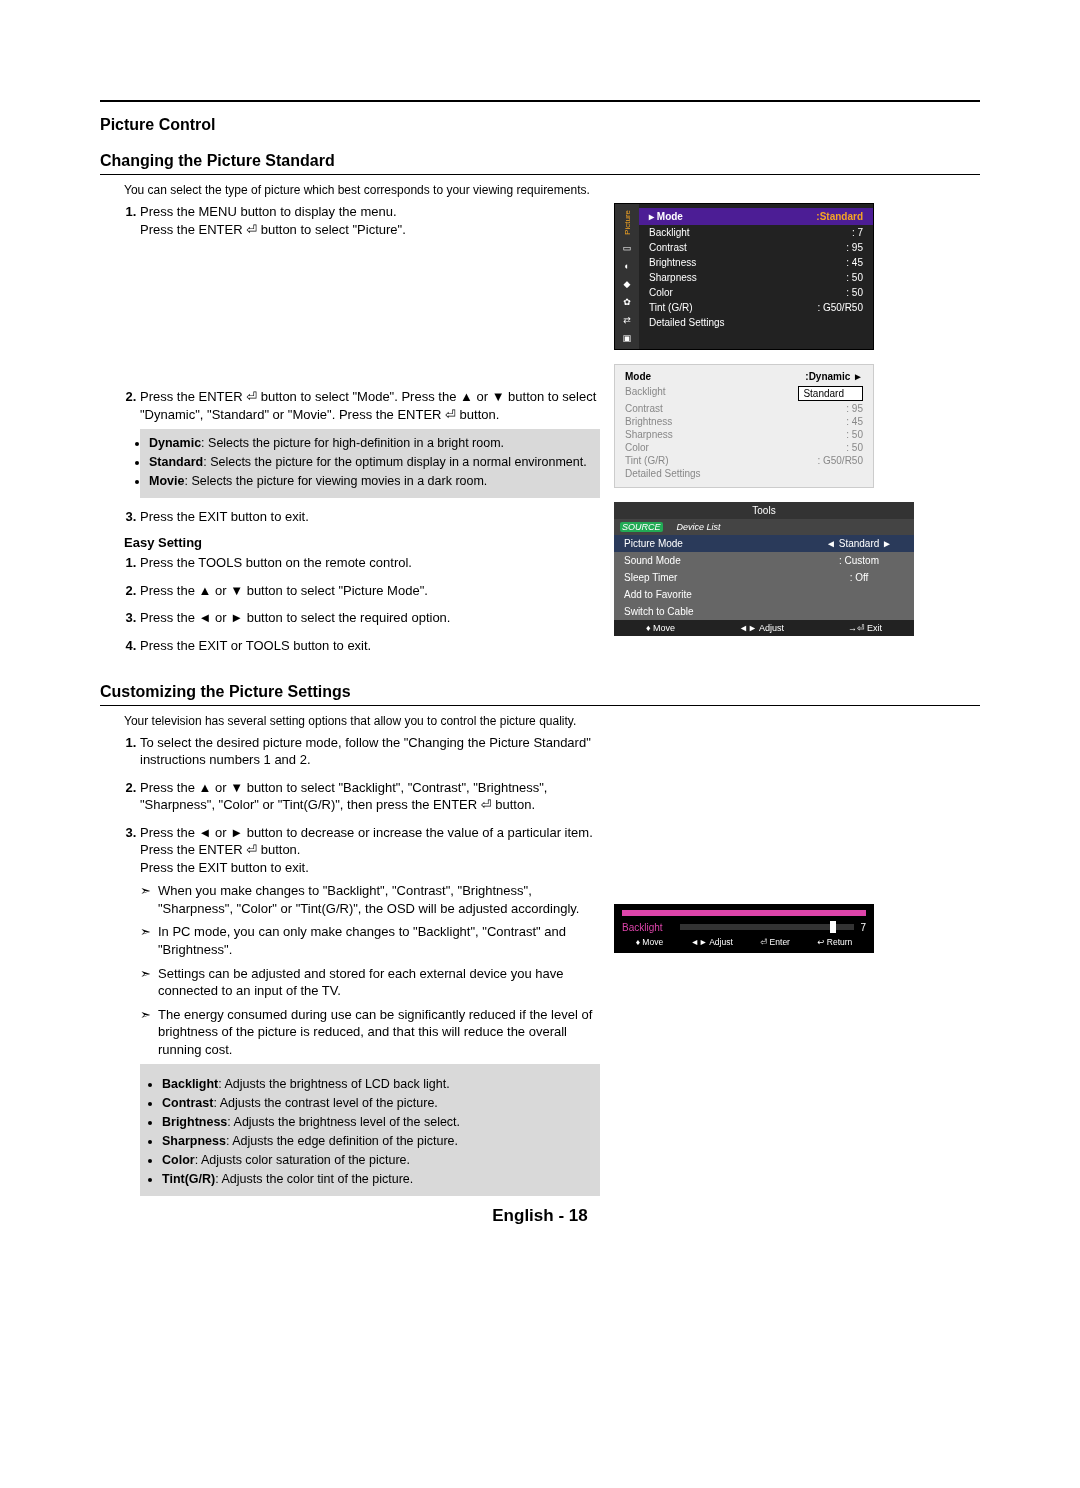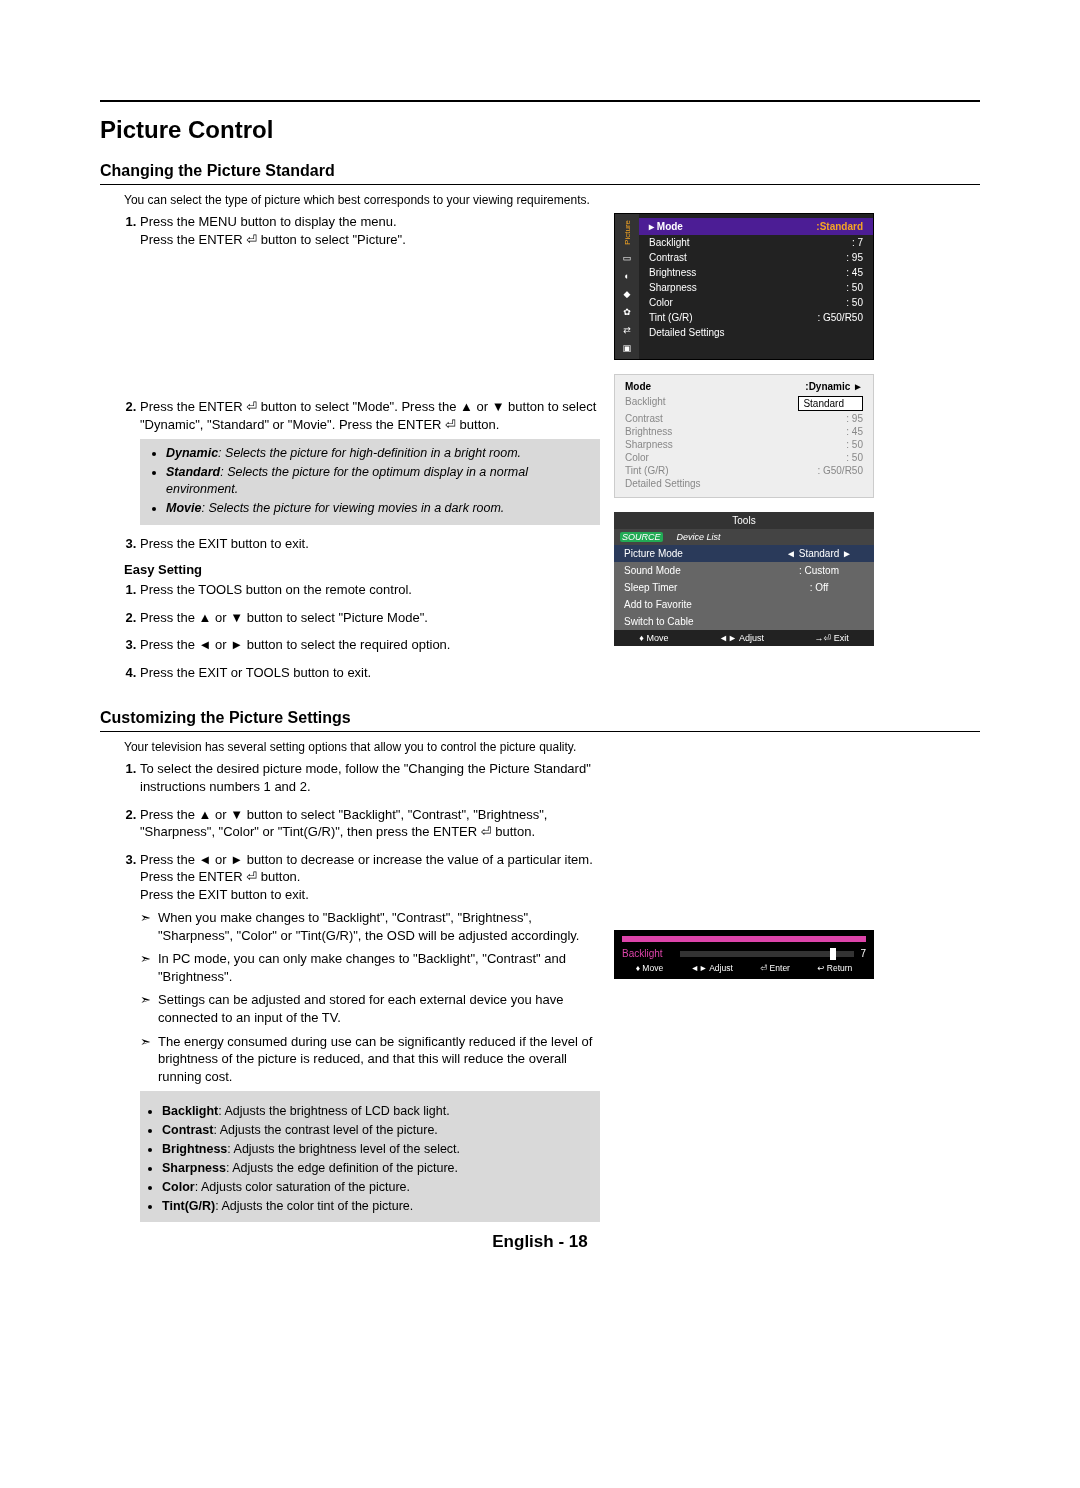--- a/index.html
+++ b/index.html
@@ -1,44 +1,44 @@
 <!DOCTYPE html>
 <html><head>
 <meta charset="utf-8">
 <style>
   * { box-sizing: border-box; margin: 0; padding: 0; }
   body { width: 1080px; height: 1488px; background: #fff; font-family: Arial, Helvetica, sans-serif; color: #000; padding: 100px 100px 40px 100px; position: relative; }
   .rule-top { border-top: 2px solid #000; margin-bottom: 8px; }
-  .section-title { font-size: 24px; font-weight: bold; margin-top: 14px; margin-bottom: 6px; }
+  .section-title { font-size: 16px; font-weight: bold; margin-top: 14px; margin-bottom: 6px; }
   .subsection-title { font-size: 16px; font-weight: bold; margin-top: 18px; margin-bottom: 4px; border-bottom: 1px solid #000; padding-bottom: 4px; }
   .intro { font-size: 12px; margin: 8px 0 6px 24px; }
   .body-row { display: flex; align-items: flex-start; gap: 14px; }
   .left-col { flex: 0 0 500px; font-size: 13px; }
   .right-col { flex: 0 0 300px; }
   ol.steps { list-style: decimal; margin-left: 40px; }
   ol.steps > li { margin-bottom: 10px; line-height: 1.35; }
   ol.steps > li::marker { font-weight: bold; }
   .gray-box { background: #d9d9d9; padding: 6px 8px; margin-top: 6px; font-size: 12.5px; }
-  .bullet-list { list-style: disc; margin-left: 18px; font-style: italic; }
+  .bullet-list { list-style: disc; margin-left: 1px; }
   .bullet-list li { margin-bottom: 2px; }
   .sub-h { font-weight: bold; margin: 10px 0 4px 24px; font-size: 13px; }
   .osd { background: #222; color: #fff; font-size: 10px; width: 260px; margin-bottom: 14px; border: 1px solid #000; }
   .osd-light { background: #eee; color: #888; font-size: 10px; width: 260px; margin-bottom: 14px; border: 1px solid #ccc; padding: 6px 10px; }
   .osd-row { display: flex; justify-content: space-between; padding: 2px 10px; }
   .osd-head { background: #4c1d95; font-weight: bold; padding: 3px 10px; display:flex; justify-content:space-between; }
   .osd-head .val { color: #f5a623; }
   .osd-sidebar { display:flex; }
   .osd-tabs { width: 24px; background:#333; display:flex; flex-direction:column; align-items:center; gap:8px; padding:6px 0; font-size:9px; }
   .osd-tabs .tab-label { writing-mode: vertical-rl; transform: rotate(180deg); color:#f5a623; font-size:8px; }
   .osd-main { flex:1; padding:4px 0; }
   .osd-light-head { font-weight:bold; color:#000; display:flex; justify-content:space-between; margin-bottom:4px; }
   .osd-light-head .val { color:#000; }
   .osd-light-row { display:flex; justify-content:space-between; margin-bottom:2px; color:#888; }
   .osd-select { border:1px solid #000; padding:1px 18px 1px 4px; color:#000; background:#fff; font-size:10px; }
-  .tools-osd { background:#555; color:#fff; font-size:10px; width:260px; }
+  .tools-osd { background:#555; color:#fff; font-size:10px; width:300px; }
   .tools-head { background:#333; text-align:center; padding:3px 0; color:#fff; }
   .tools-row { display:flex; padding:3px 10px; background:#666; }
   .tools-row.hl { background:#2a3a5a; }
   .tools-row .lbl { flex:1; }
   .tools-row .val { flex:0 0 90px; text-align:center; }
   .tools-foot { background:#222; text-align:center; padding:3px 0; font-size:9px; display:flex; justify-content:space-around; }
   .tools-foot-dl { background:#444; padding:3px 6px; font-size:9px; display:flex; gap:14px; align-items:center;font-style:italic; }
   .tools-foot-dl .src { background:#2a5; padding:0 2px; border-radius:2px; }
   .slider-osd { background:#000; color:#fff; font-size:10px; width:260px; padding:6px 8px; margin-top: 455px; }
   .slider-row { display:flex; align-items:center; gap:6px; }

